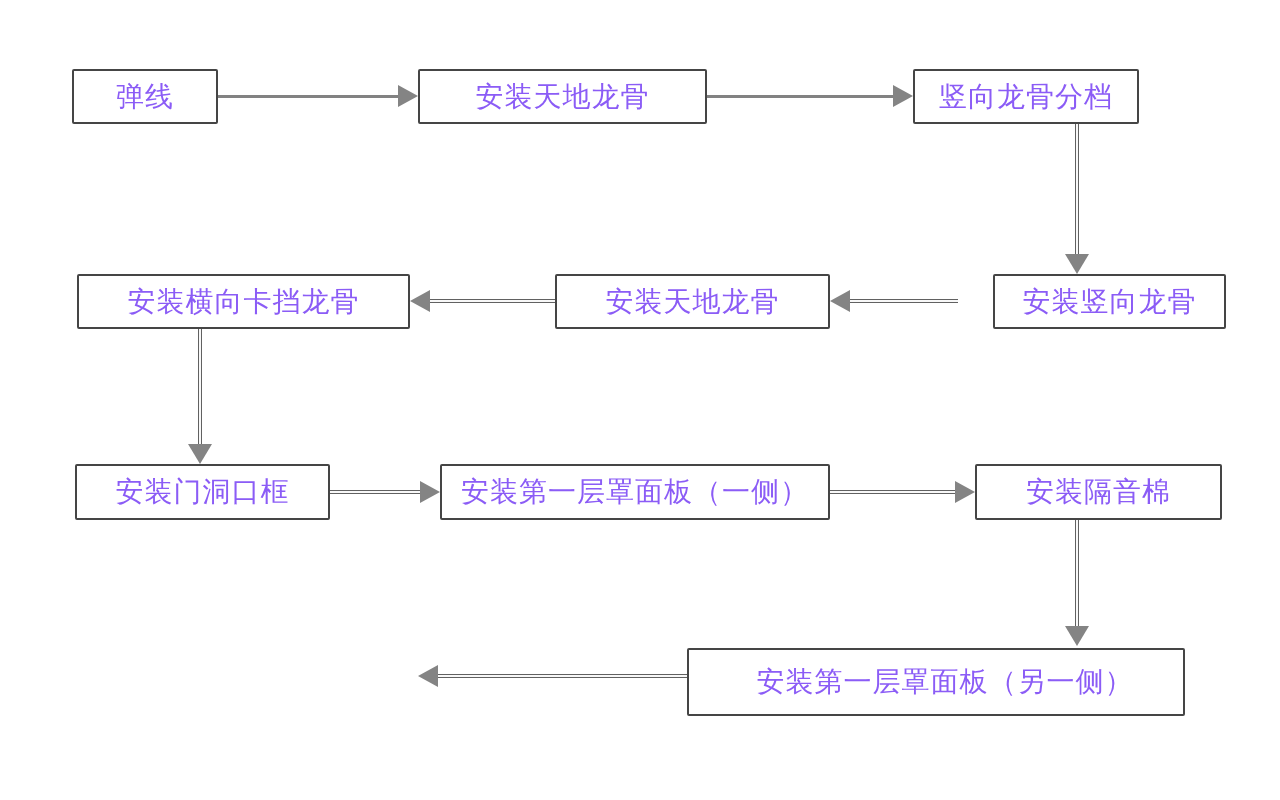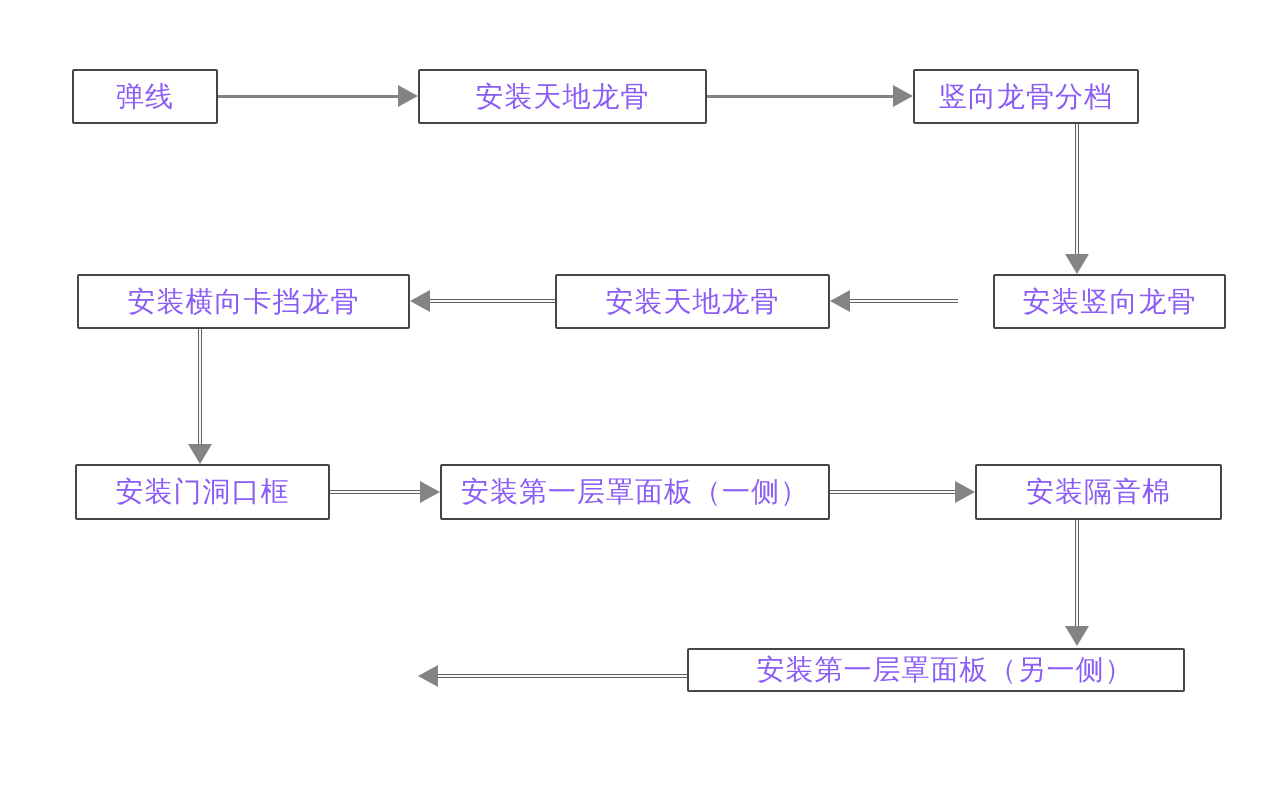--- a/index.html
+++ b/index.html
@@ -85,21 +85,21 @@
   <div class="node" style="left:913px; top:69px;  width:226px; height:55px;">竖向龙骨分档</div>
 
   <div class="node" style="left:957px; top:274px; width:233px; height:55px;margin-left:36px;">安装竖向龙骨</div>
   <div class="node" style="left:555px; top:274px; width:275px; height:55px;">安装天地龙骨</div>
   <div class="node" style="left:77px;  top:274px; width:333px; height:55px;">安装横向卡挡龙骨</div>
 
   <div class="node" style="left:75px;  top:464px; width:255px; height:56px;">安装门洞口框</div>
   <div class="node" style="left:440px; top:464px; width:390px; height:56px;">安装第一层罩面板（一侧）</div>
   <div class="node" style="left:975px; top:464px; width:247px; height:56px;">安装隔音棉</div>
 
-  <div class="node" style="left:687px; top:648px; width:498px; height:44px;padding-left:18px;">安装第一层罩面板（另一侧）</div>
+  <div class="node" style="left:687px; top:648px; width:498px; height:68px;padding-left:18px;">安装第一层罩面板（另一侧）</div>
 
   <div>
     <div class="hline solid" style="left:218px; top:95px; width:182px;"></div>
     <div class="head-right" style="left:398px; top:85px;"></div>
   </div>
 
   <div>
     <div class="hline solid" style="left:707px; top:95px; width:188px;"></div>
     <div class="head-right" style="left:893px; top:85px;"></div>
   </div>

